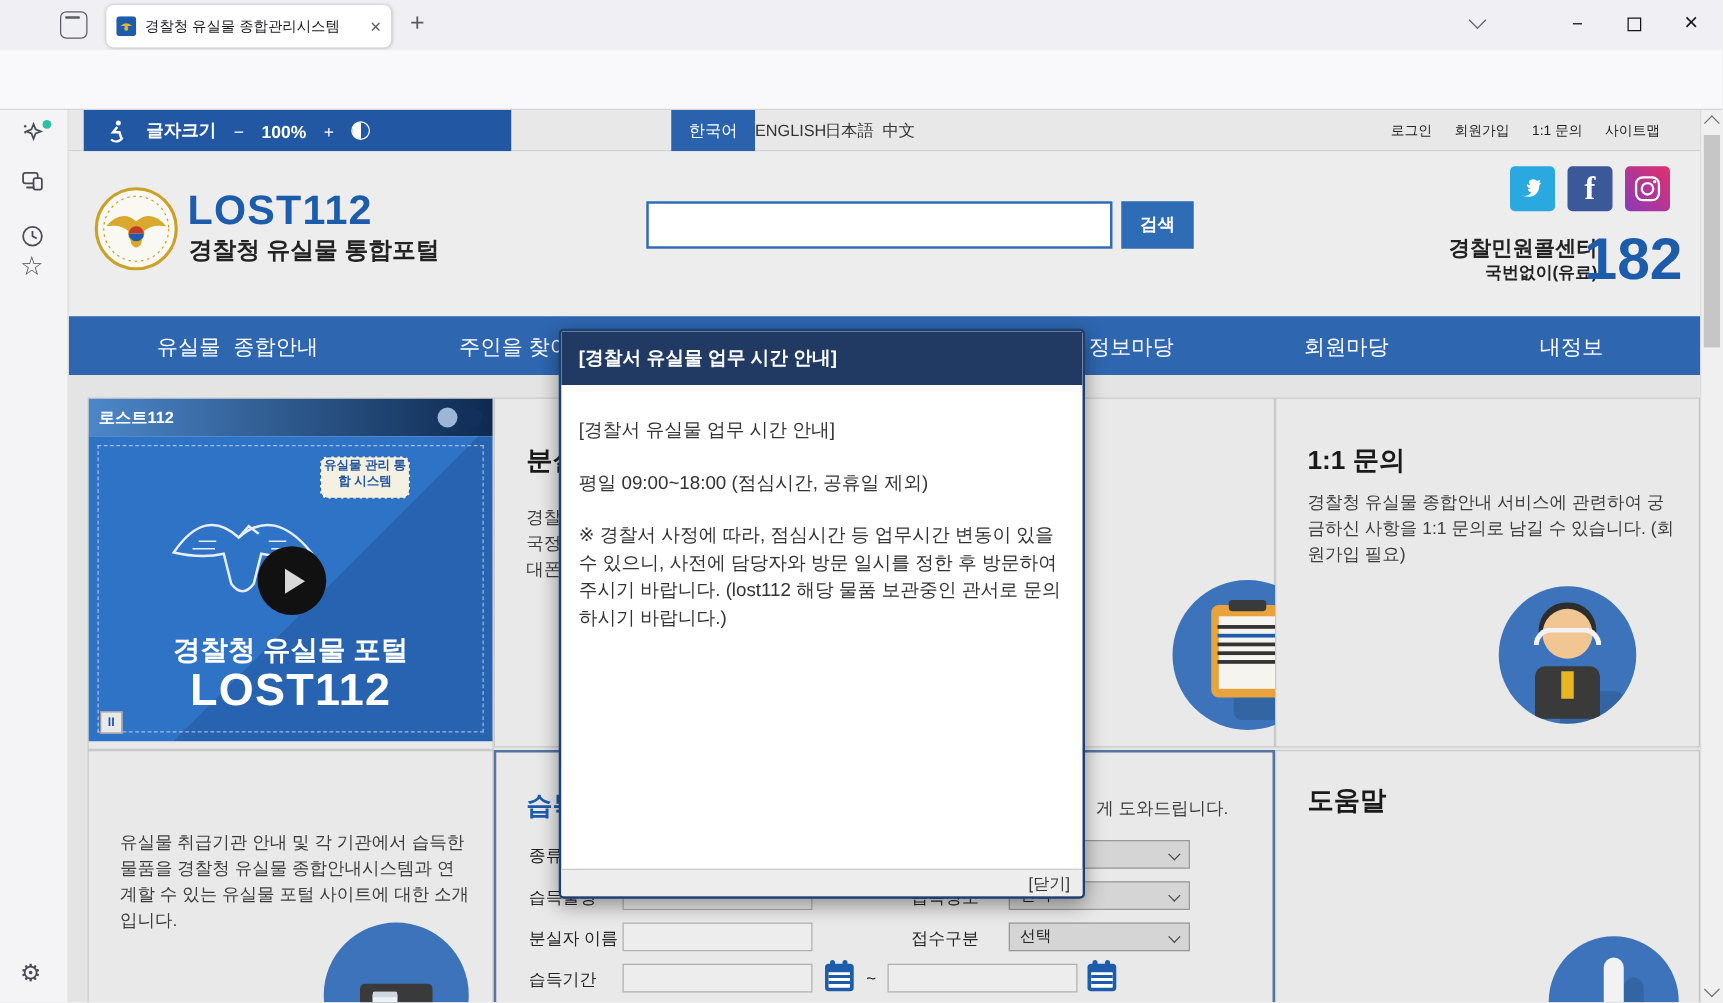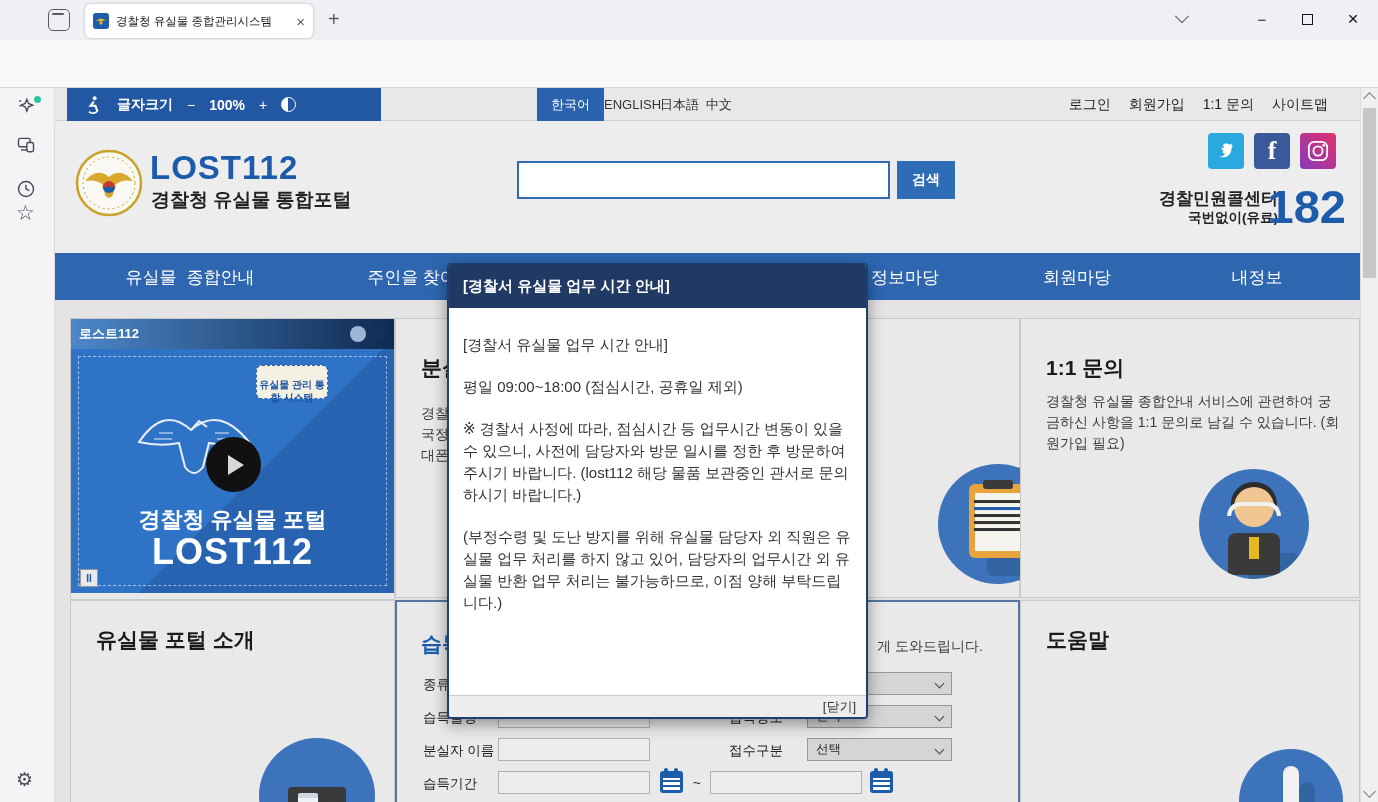--- a/index.html
+++ b/index.html
@@ -39,27 +39,27 @@
   .bside-ico { position:absolute; left:16px; color:#4b4b55; }
 
   .vscroll { position:absolute; left:1360px; top:88px; width:18px; height:714px; background:#f0f0f0; border-left:1px solid #dcdcdc; }
   .vthumb { position:absolute; left:2px; top:20px; width:13px; height:170px; background:#c6c6c6; }
   .scrollarr { position:absolute; left:4px; width:9px; height:9px; border-right:1.6px solid #707070; border-bottom:1.6px solid #707070; }
 
   
   .page { position:absolute; left:55px; top:88px; width:1305px; height:714px; background:#e4e4e4; overflow:hidden; }
 
   .ustrip { position:absolute; left:0; top:0; width:1305px; height:33px; background:#e8e8e8; border-bottom:1px solid #d2d2d2; }
-  .a11ybox { position:absolute; left:12px; top:0; width:314px; height:33px; background:#2257a4; color:#fff;
+  .a11ybox { position:absolute; left:12px; top:0; width:342px; height:33px; background:#2257a4; color:#fff;
              display:flex; align-items:center; gap:14px; padding:0 16px; font-size:14px; }
   .a11ybox b { font-weight:bold; }
   .halfmoon { width:15px; height:15px; border-radius:50%; border:1.6px solid #fff; background:linear-gradient(90deg,#fff 50%,transparent 50%); }
   .langtab { position:absolute; top:0; height:33px; display:flex; align-items:center; font-size:13px; color:#333; }
   .langtab.on { background:#2b62ae; color:#fff; padding:0 14px; }
-  .toplinks { position:absolute; right:32px; top:0; height:33px; display:flex; align-items:center; gap:18px; font-size:14px; color:#222; }
+  .toplinks { position:absolute; right:32px; top:0; height:33px; display:flex; align-items:center; gap:18px; font-size:11px; color:#222; }
 
   .pheader { position:absolute; left:0; top:33px; width:1305px; height:132px; background:#ededed; }
   .logo-title { position:absolute; left:95px; top:28px; font-size:33px; font-weight:bold; color:#1d5cab; letter-spacing:1px; }
   .logo-sub { position:absolute; left:96px; top:66px; font-size:19px; font-weight:bold; color:#222; }
   .psearch { position:absolute; left:462px; top:40px; width:373px; height:38px; background:#fff; border:2px solid #2e6cb5; font-size:15px; padding:0 8px; }
   .psearch-btn { position:absolute; left:842px; top:40px; width:58px; height:38px; background:#2e6cb5; color:#fff; border:none; font-size:14px; font-weight:bold; }
   .soc { position:absolute; top:12px; width:36px; height:36px; border-radius:4px; display:flex; align-items:center; justify-content:center; }
   .callc1 { position:absolute; right:82px; top:66px; font-size:17px; font-weight:bold; color:#222; }
   .callc2 { position:absolute; right:82px; top:88px; font-size:13.5px; font-weight:bold; color:#222; }
   .callnum { position:absolute; right:14px; top:58px; font-size:47px; font-weight:bold; color:#1d5cab; }
@@ -71,21 +71,21 @@
   .card-title { font-size:21px; font-weight:bold; color:#1a1a1a; }
   .card-text { font-size:14px; color:#3c3c3c; line-height:21px; }
   .bluecirc { position:absolute; border-radius:50%; background:#3c73ba; overflow:hidden; }
 
   
   .vhead { position:absolute; left:0; top:0; width:100%; height:30px; background:linear-gradient(90deg,#4d87c9,#0e2a50);
            display:flex; align-items:center; padding:0 8px; color:#fff; font-size:13px; font-weight:bold; }
   .vbody { position:absolute; left:0; top:30px; width:100%; height:244px; background:linear-gradient(135deg,#2f73c6 55%,#2763b0 55%); }
   .vdash { position:absolute; inset:7px; border:1px dashed rgba(255,255,255,.55); }
   .bubble { position:absolute; left:185px; top:16px; width:72px; height:34px; background:#f4f0e2; border-radius:6px; border:1px dashed #2763b0;
-            color:#2257a4; font-size:10px; font-weight:bold; text-align:center; line-height:13px; padding-top:12px; }
+            color:#2257a4; font-size:10px; font-weight:bold; text-align:center; line-height:13px; padding-top:0; }
   .bubble::after { content:""; position:absolute; left:10px; bottom:-7px; border:7px solid transparent; border-top-color:#f4f0e2; border-left-width:3px; border-right-width:3px; }
   .playbtn { position:absolute; left:135px; top:88px; width:55px; height:55px; background:#111; border-radius:50%; display:flex; align-items:center; justify-content:center; }
   .playtri { width:0; height:0; border-left:16px solid #d9d9d9; border-top:10px solid transparent; border-bottom:10px solid transparent; margin-left:4px; }
   .vcap1 { position:absolute; left:0; width:100%; top:156px; text-align:center; color:#fff; font-size:22px; font-weight:bold; }
   .vcap2 { position:absolute; left:0; width:100%; top:182px; text-align:center; color:#fff; font-size:36px; font-weight:bold; letter-spacing:1px; }
   .pausebtn { position:absolute; left:9px; top:220px; width:18px; height:18px; background:#e9e9e9; border:1px solid #999; color:#2257a4;
               font-size:10px; font-weight:bold; display:flex; align-items:center; justify-content:center; }
   .vcircle { width:16px; height:16px; border-radius:50%; }
 
   
@@ -327,21 +327,21 @@
       <div class="bluecirc" style="left:178px; top:150px; width:110px; height:110px;">
         <div class="person-body" style="box-shadow:20px 20px 0 rgba(0,0,0,.12);"></div>
         <div class="person-hair"></div>
           <div class="person-head"></div>
         <div class="abs" style="left:50%; top:30%; transform:translateX(-50%); width:54px; height:14px; border:4px solid #f2f2f2; border-bottom:none; border-radius:24px 24px 0 0;"></div>
         <div class="person-tie"></div>
       </div>
     </div>
 
     <div class="card" style="left:15px; top:512px; width:325px; height:210px;">
-      <div class="card-title abs" style="left:25px; top:25px;">유실물 포털 소개</div>
+      <div class="card-text abs" style="left:25px; top:62px; width:280px;">유실물 취급기관 안내 및 각 기관에서 습득한 물품을 경찰청 유실물 종합안내시스템과 연계할 수 있는 유실물 포털 사이트에 대한 소개입니다.</div>
       <div class="bluecirc" style="left:188px; top:137px; width:116px; height:116px;">
         <div class="monitor" style="box-shadow:20px 20px 0 rgba(0,0,0,.12);">
             <div class="floppy"></div>
           <div class="abs" style="right:8px; bottom:4px; width:0; height:0; border:7px solid transparent; border-top:12px solid #fff; transform:rotate(-35deg);"></div>
         </div>
       </div>
     </div>
 
     <div class="card" style="left:340px; top:512px; width:625px; height:210px; border:2px solid #56759f;">
       <div class="card-title abs" style="left:24px; top:28px; color:#1d5cab;">습득물</div>
@@ -386,21 +386,20 @@
           <div class="bang"></div>
         </div>
     </div>
 
     <div class="modal">
       <div class="modal-head">[경찰서 유실물 업무 시간 안내]</div>
       <div class="modal-body">
         <p>[경찰서 유실물 업무 시간 안내]</p>
         <p>평일 09:00~18:00 (점심시간, 공휴일 제외)</p>
         <p>※ 경찰서 사정에 따라, 점심시간 등 업무시간 변동이 있을 수 있으니, 사전에 담당자와 방문 일시를 정한 후 방문하여 주시기 바랍니다. (lost112 해당 물품 보관중인 관서로 문의 하시기 바랍니다.)</p>
-        <p>(부정수령 및 도난 방지를 위해 유실물 담당자 외 직원은 유실물 업무 처리를 하지 않고 있어, 담당자의 업무시간 외 유실물 반환 업무 처리는 불가능하므로, 이점 양해 부탁드립니다.)</p>
       </div>
       <div class="modal-foot">
         <span>[닫기]</span>
       </div>
     </div>
 
   </div>
 
   <div class="vscroll">
     <span class="scrollarr" style="top:6px; transform:rotate(-135deg);"></span>

